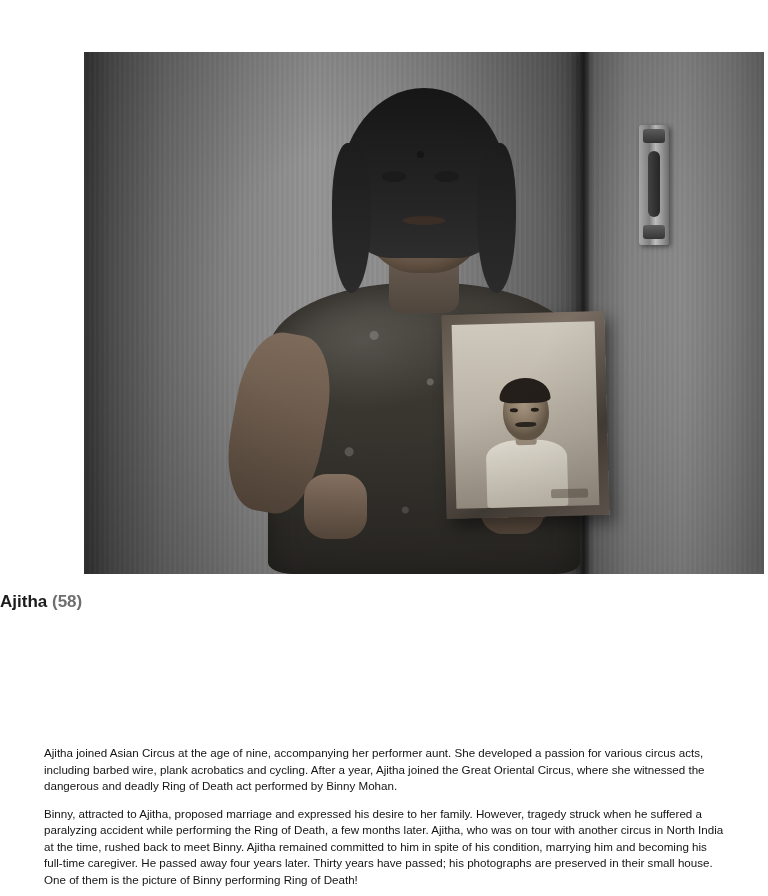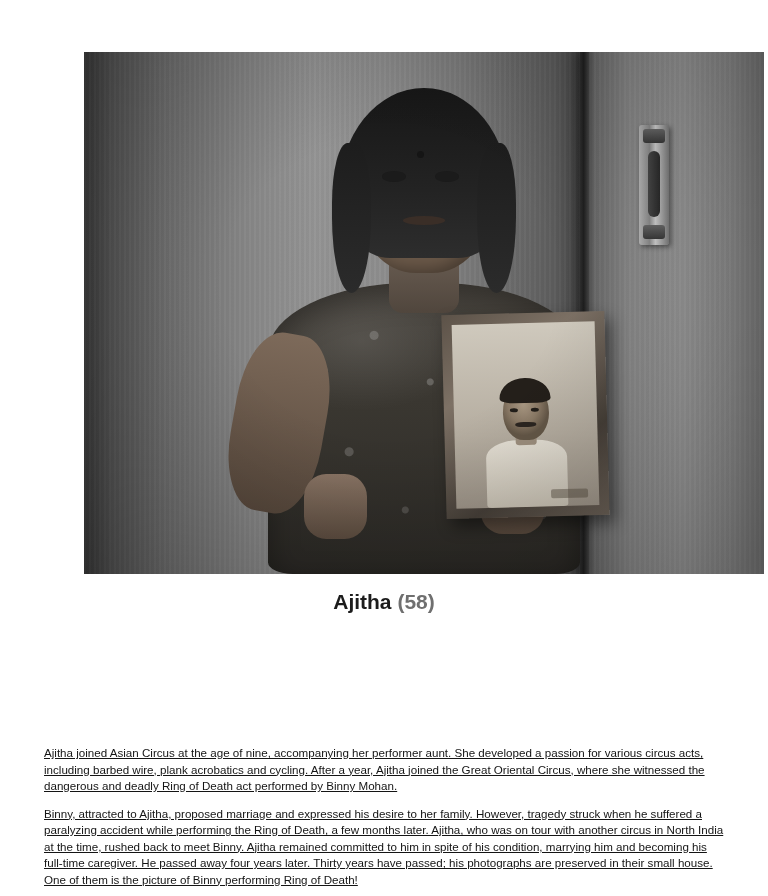--- a/index.html
+++ b/index.html
@@ -344,22 +344,21 @@
     background: rgba(80,70,58,.45);
     border-radius: 2px;
   }
 
   
   .caption {
     position: absolute;
     left: 0;
     right: 0;
     top: 592px;
-    text-align: center;
-    font-size: 21px;
+    font-size: 17px;
     line-height: 20px;
   }
   .caption .name {
     font-weight: bold;
     color: #1c1c1c;
   }
   .caption .age {
     font-weight: bold;
     color: #6f6f6f;
   }
@@ -370,21 +369,20 @@
     left: 44px;
     top: 745px;
     width: 680px;
     font-size: 11.6px;
     line-height: 16.5px;
     color: #141414;
   }
   .body-text p {
     margin: 0 0 11px 0;
     text-align: left;
-    text-decoration: underline;
   }
   .body-text p:last-child { margin-bottom: 8px; }
 </style>
 </head>
 <body>
 
 <div class="page">
 
   <figure class="photo-frame">
     <div class="bg-wall"></div>

